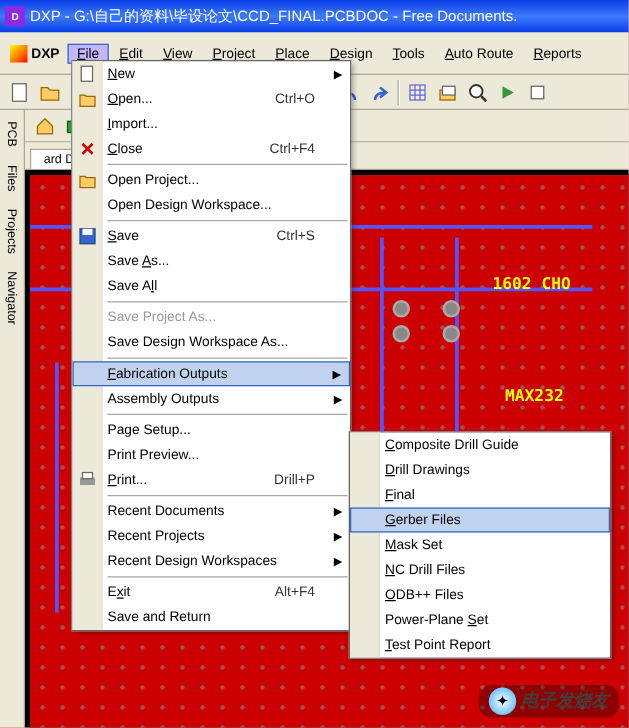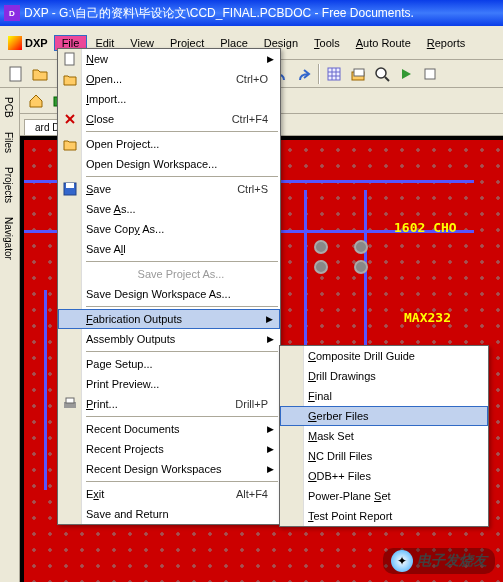--- a/index.html
+++ b/index.html
@@ -6,21 +6,21 @@
     body { font-family: Tahoma, sans-serif; font-size: 11px; background: #ece9d8; width: 503px; height: 582px; overflow: hidden; position: relative; }
     
     .titlebar { background: linear-gradient(to bottom, #0a3de8, #3d7afc, #0a3de8); color: white; height: 26px; display: flex; align-items: center; padding: 0 4px; font-size: 12px; }
     .titlebar .icon { width: 16px; height: 16px; background: #8a2be2; margin-right: 4px; display: inline-flex; align-items: center; justify-content: center; font-size: 8px; color: white; font-weight: bold; }
     
     .menubar { background: #ece9d8; height: 34px; display: flex; align-items: center; padding: 0 2px; border-bottom: 1px solid #aca899; }
     .menubar .dxp { font-weight: bold; padding: 2px 6px; display: flex; align-items: center; }
     .menubar .dxp-icon { width: 14px; height: 14px; background: linear-gradient(135deg, #ff0, #f80, #f00); margin-right: 3px; }
     .menu-item { padding: 2px 8px; cursor: default; text-decoration: underline; text-decoration-color: transparent; }
     .menu-item .u { text-decoration: underline; }
-    .menu-item.open { background: #ec4899; border: 1px solid #316ac5; padding: 1px 7px; }
+    .menu-item.open { background: #c4b5fd; border: 1px solid #316ac5; padding: 1px 7px; }
     
     .toolbar { background: #ece9d8; height: 28px; display: flex; align-items: center; padding: 2px 4px; border-bottom: 1px solid #aca899; }
     .tool-btn { width: 22px; height: 22px; display: inline-flex; align-items: center; justify-content: center; margin: 0 1px; }
     .tool-sep { width: 2px; height: 20px; border-left: 1px solid #aca899; border-right: 1px solid #fff; margin: 0 2px; }
     
     .main { display: flex; height: calc(582px - 26px - 22px - 28px); }
     
     .sidebar { width: 20px; background: #ece9d8; border-right: 1px solid #aca899; display: flex; flex-direction: column; padding-top: 2px; }
     .side-tab { writing-mode: vertical-lr; padding: 6px 2px; font-size: 10px; cursor: default; border: 1px solid transparent; }
     
@@ -34,23 +34,23 @@
     .canvas { position: absolute; top: 48px; left: 0; right: 0; bottom: 0; background: #000; overflow: hidden; }
     .pcb { position: absolute; top: 4px; left: 4px; width: 600px; height: 600px; background: #c00; }
     .pcb::before { content: ""; position: absolute; inset: 0; background-image: radial-gradient(circle at 10px 10px, #888 1.5px, transparent 2px); background-size: 16px 16px; opacity: 0.6; }
     .pcb-label { position: absolute; color: #ff0; font-family: monospace; font-size: 13px; font-weight: bold; }
     .trace { position: absolute; background: #55f; }
     .pad { position: absolute; background: #888; border-radius: 50%; border: 2px solid #aaa; }
     
     .dropdown { position: absolute; background: #fff; border: 1px solid #666; box-shadow: 2px 2px 4px rgba(0,0,0,0.3); z-index: 100; }
     .dropdown-main { top: 48px; left: 57px; width: 224px; }
     .dropdown-sub { top: 345px; left: 279px; width: 210px; }
-    .dd-item { display: flex; align-items: center; padding: 3px 4px 3px 28px; position: relative; cursor: default; height: 20px; }
+    .dd-item { display: flex; align-items: center; padding: 3px 20px 3px 28px; position: relative; cursor: default; height: 20px; }
     .dd-item.highlight { background: #c1d2ee; border: 1px solid #316ac5; padding: 2px 3px 2px 27px; }
-    .dd-item.disabled { color: #999; justify-content: center; }
+    .dd-item.disabled { color: #999; }
     .dd-item .u { text-decoration: underline; }
     .dd-icon { position: absolute; left: 4px; width: 16px; height: 16px; display: flex; align-items: center; justify-content: center; }
     .dd-shortcut { margin-left: auto; padding-right: 8px; color: #333; }
     .dd-arrow { position: absolute; right: 6px; font-size: 9px; }
     .dd-sep { height: 1px; background: #aca899; margin: 2px 2px 2px 28px; }
     .icon-strip { position: absolute; left: 0; top: 0; bottom: 0; width: 24px; background: #ece9d8; border-right: 1px solid #ddd; }
     
     .watermark { position: absolute; bottom: 8px; right: 8px; z-index: 50; display: flex; align-items: center; background: rgba(0,0,0,0.3); border-radius: 10px; padding: 2px 8px; }
     .watermark-icon { width: 22px; height: 22px; border-radius: 50%; background: radial-gradient(circle, #fff, #3af); margin-right: 4px; display:flex; align-items:center; justify-content:center; font-size:12px; }
     .watermark-text { color: #404040; font-size: 14px; font-style: italic; font-weight: bold; }
@@ -288,23 +288,20 @@
             <rect x="3" y="1" width="8" height="5" fill="#fff"></rect>
           </svg>
         </span>
         <span><span class="u">S</span>ave</span>
         <span class="dd-shortcut">Ctrl+S</span>
       </div>
       <div class="dd-item">
         <span>Save <span class="u">A</span>s...</span>
       </div>
       <div class="dd-item">
-        <span>Save Cop<span class="u">y</span> As...</span>
-      </div>
-      <div class="dd-item">
         <span>Save A<span class="u">l</span>l</span>
       </div>
       <div class="dd-sep"></div>
       <div class="dd-item disabled">
         <span>Save Project As...</span>
       </div>
       <div class="dd-item">
         <span>Save Design Workspace As...</span>
       </div>
       <div class="dd-sep"></div>

